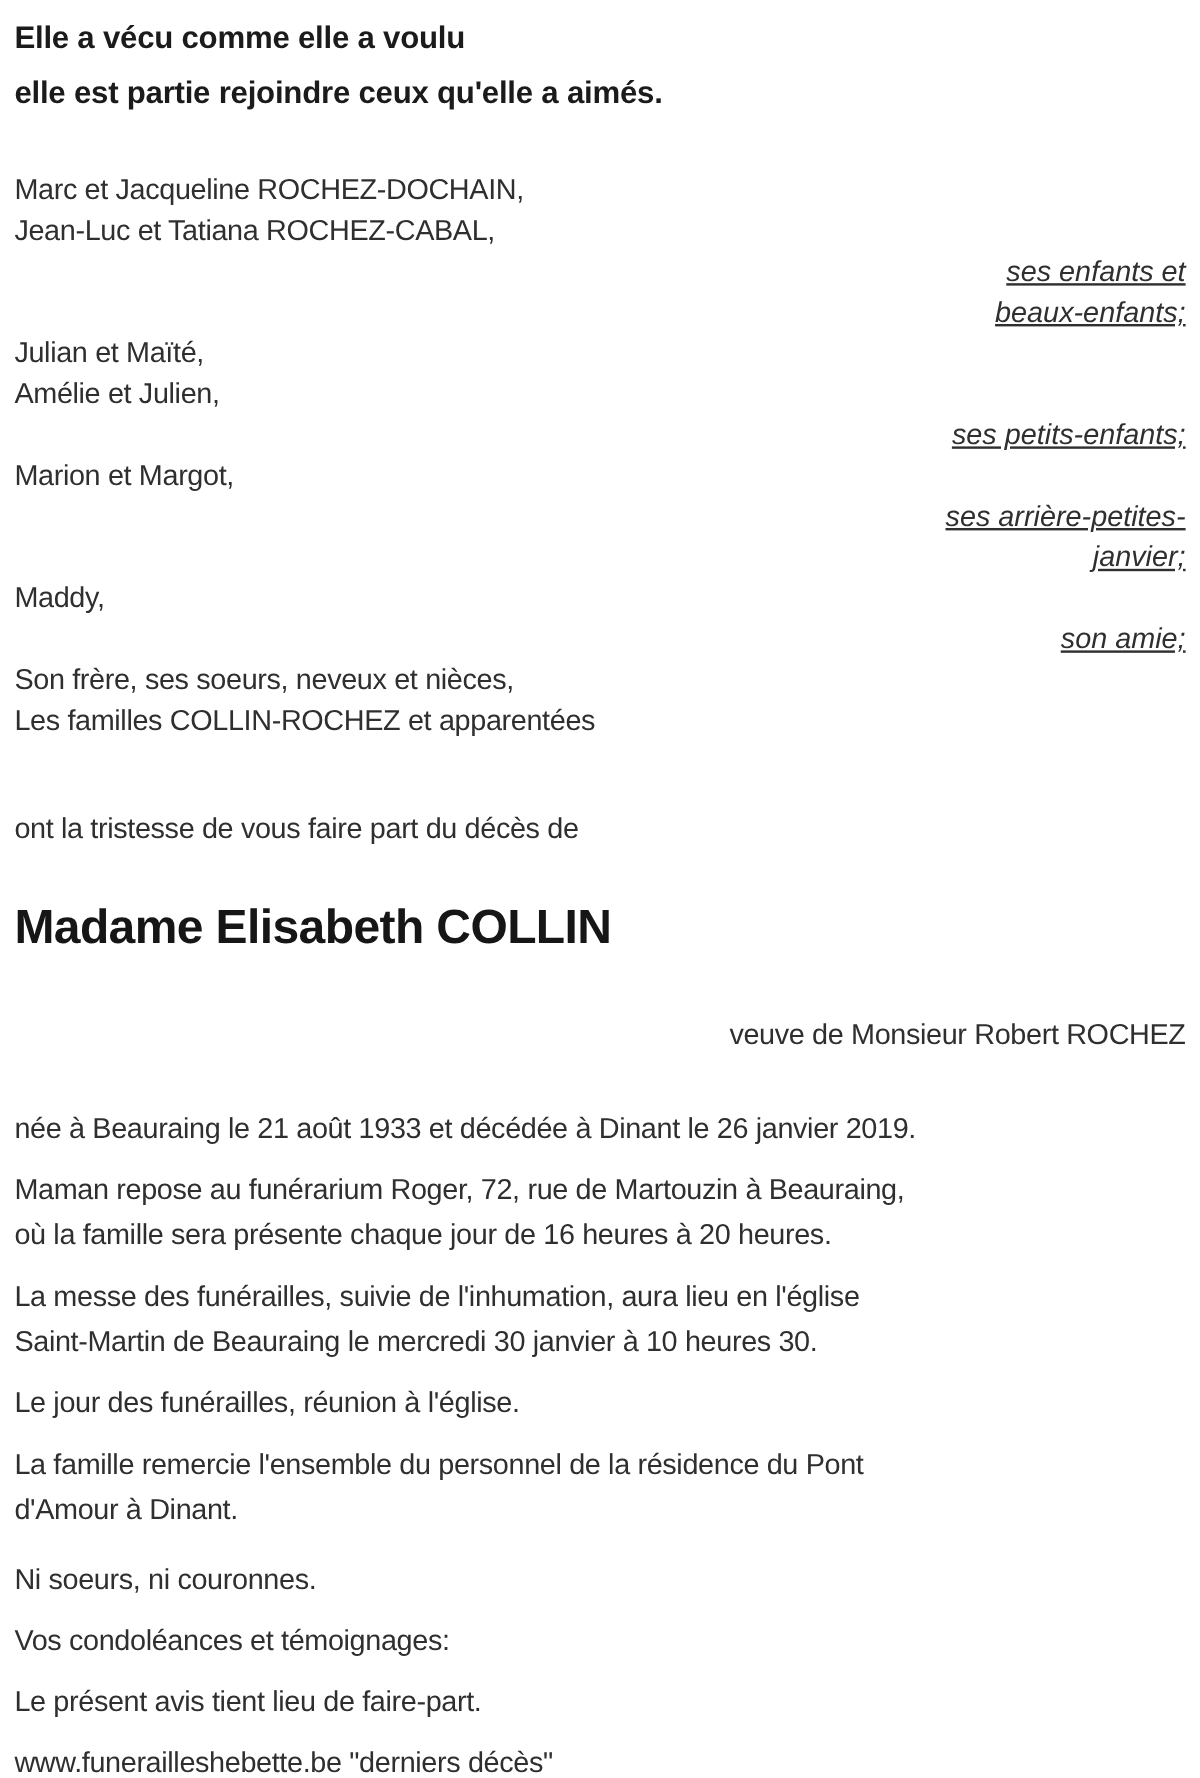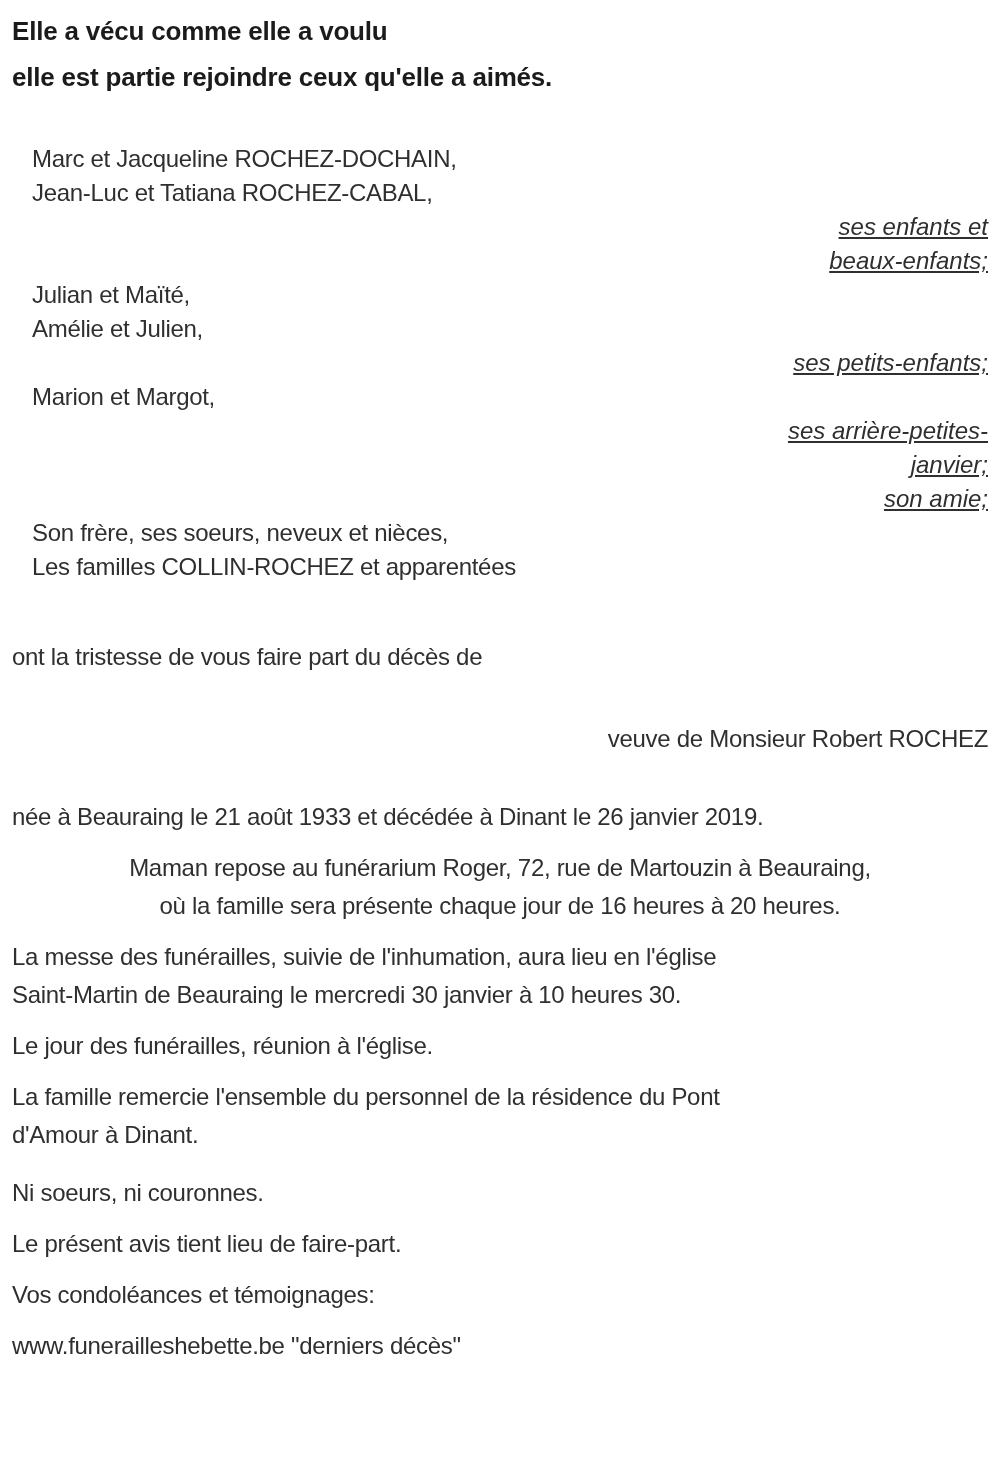--- a/index.html
+++ b/index.html
@@ -28,21 +28,20 @@
     color: #1b1b1b;
     letter-spacing: -0.2px;
     white-space: nowrap;
   }
   .epitaph-line + .epitaph-line {
     margin-top: 16px;
   }
   
   .family {
     margin-top: 50px;
-    margin-left: 20px;
   }
   .name-line {
     font-size: 24px;
     line-height: 34px;
     letter-spacing: -0.3px;
     white-space: nowrap;
   }
   .relation-line {
     font-size: 24px;
     font-style: italic;
@@ -120,36 +119,38 @@
       <div class="relation-line">ses petits-enfants;</div>
     </div>
 
     <div>
       <div class="name-line">Marion et Margot,</div>
       <div class="relation-line">ses arrière-petites-</div>
       <div class="relation-line">janvier;</div>
     </div>
 
     <div>
+      <div class="name-line">Maddy,</div>
       <div class="relation-line">son amie;</div>
     </div>
 
     <div>
       <div class="name-line">Son frère, ses soeurs, neveux et nièces,</div>
       <div class="name-line">Les familles COLLIN-ROCHEZ et apparentées</div>
     </div>
 
   </div>
 
   <div class="announcement">ont la tristesse de vous faire part du décès de</div>
 
+  <div class="deceased-name">Madame Elisabeth COLLIN</div>
   <div class="widow-line">veuve de Monsieur Robert ROCHEZ</div>
   <div class="birth-death-line">née à Beauraing le 21 août 1933 et décédée à Dinant le 26 janvier 2019.</div>
 
-  <div class="para" style="text-align:center;">
+  <div class="para" style="">
     <div class="para-line">Maman repose au funérarium Roger, 72, rue de Martouzin à Beauraing,</div>
     <div class="para-line">où la famille sera présente chaque jour de 16 heures à 20 heures.</div>
   </div>
 
   <div class="para">
     <div class="para-line">La messe des funérailles, suivie de l'inhumation, aura lieu en l'église</div>
     <div class="para-line">Saint-Martin de Beauraing le mercredi 30 janvier à 10 heures 30.</div>
   </div>
 
   <div class="para">
@@ -159,24 +160,24 @@
   <div class="para">
     <div class="para-line">La famille remercie l'ensemble du personnel de la résidence du Pont</div>
     <div class="para-line">d'Amour à Dinant.</div>
   </div>
 
   <div class="para" style="margin-top:20px;">
     <div class="para-line">Ni soeurs, ni couronnes.</div>
   </div>
 
   <div class="para">
-    <div class="para-line">Le présent avis tient lieu de faire-part.</div>
+    <div class="para-line">Vos condoléances et témoignages:</div>
   </div>
 
   <div class="para">
-    <div class="para-line">Vos condoléances et témoignages:</div>
+    <div class="para-line">Le présent avis tient lieu de faire-part.</div>
   </div>
 
   <div class="para">
     <div class="para-line">www.funerailleshebette.be "derniers décès"</div>
   </div>
 
 </div>
 
 </body></html>

